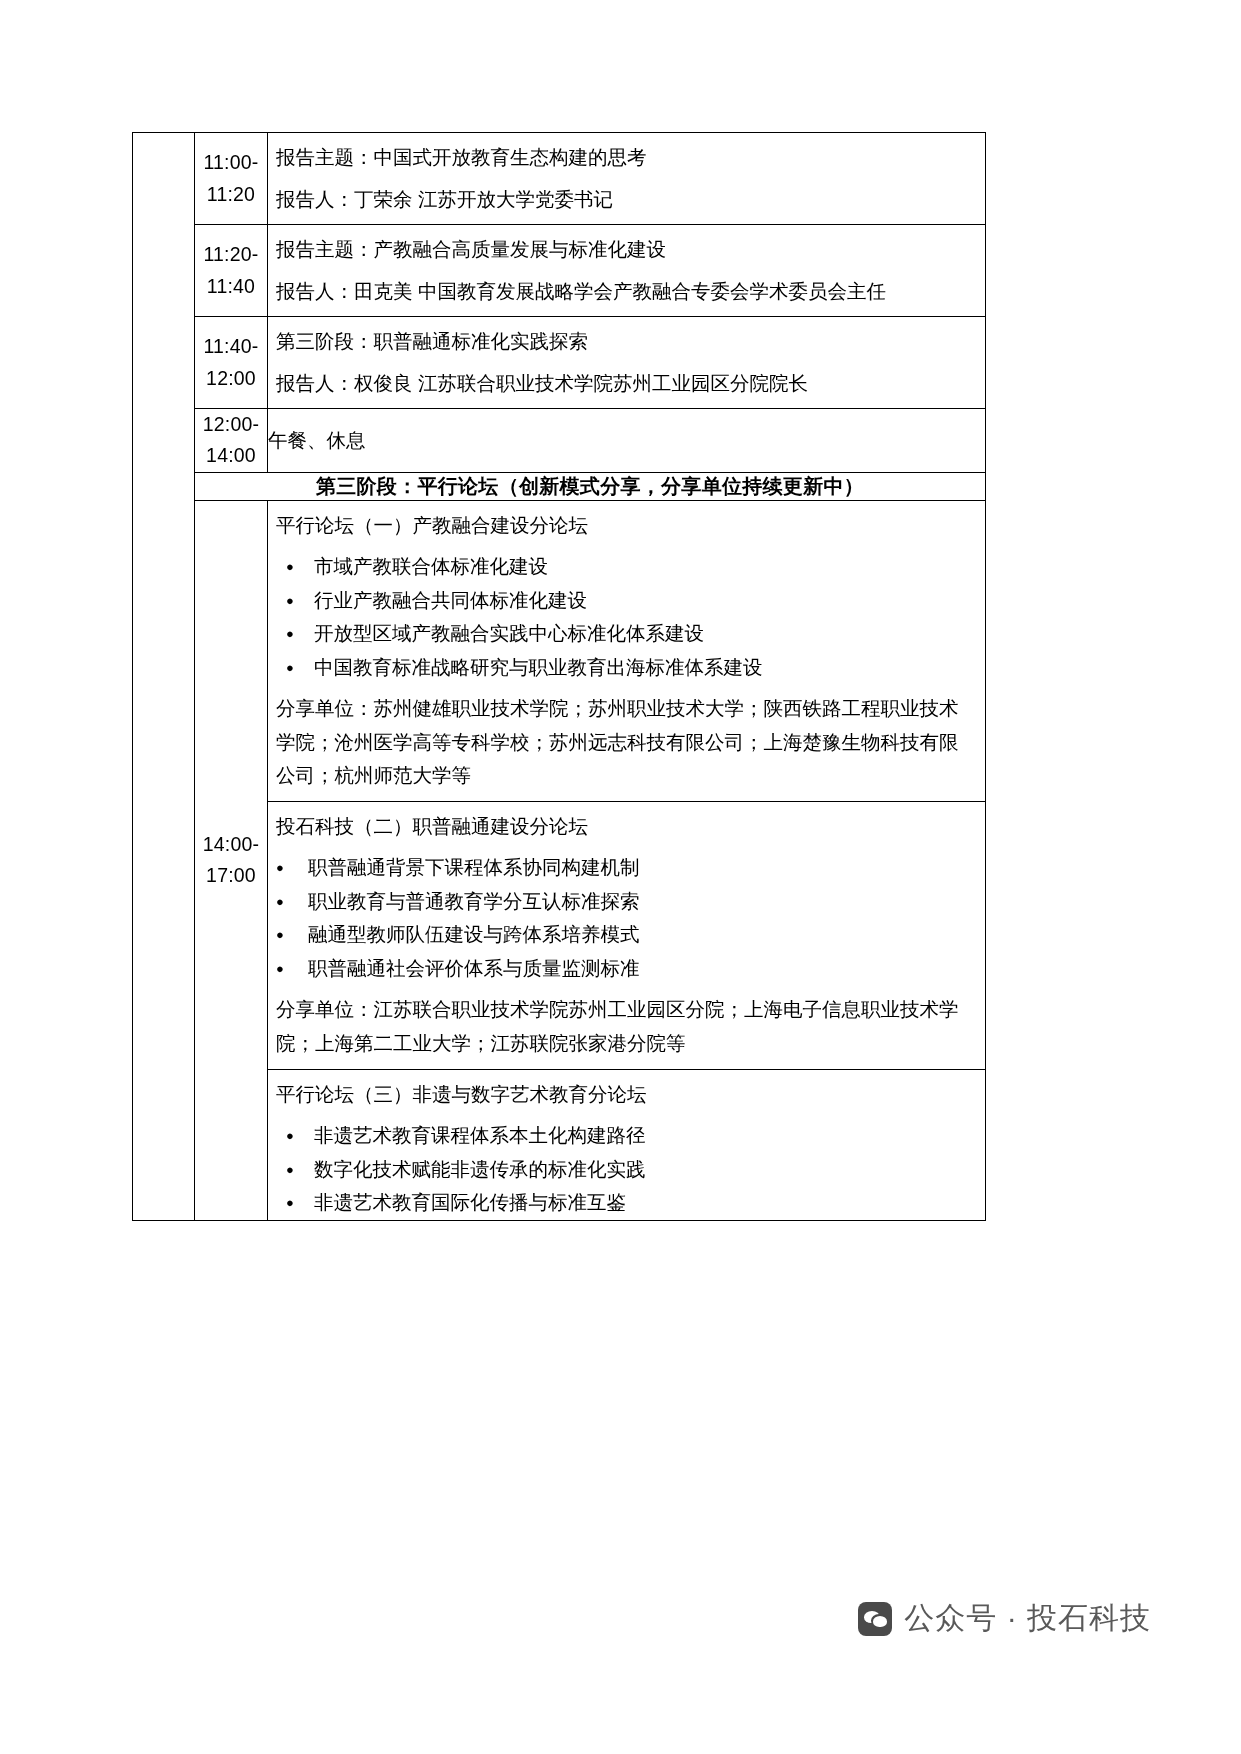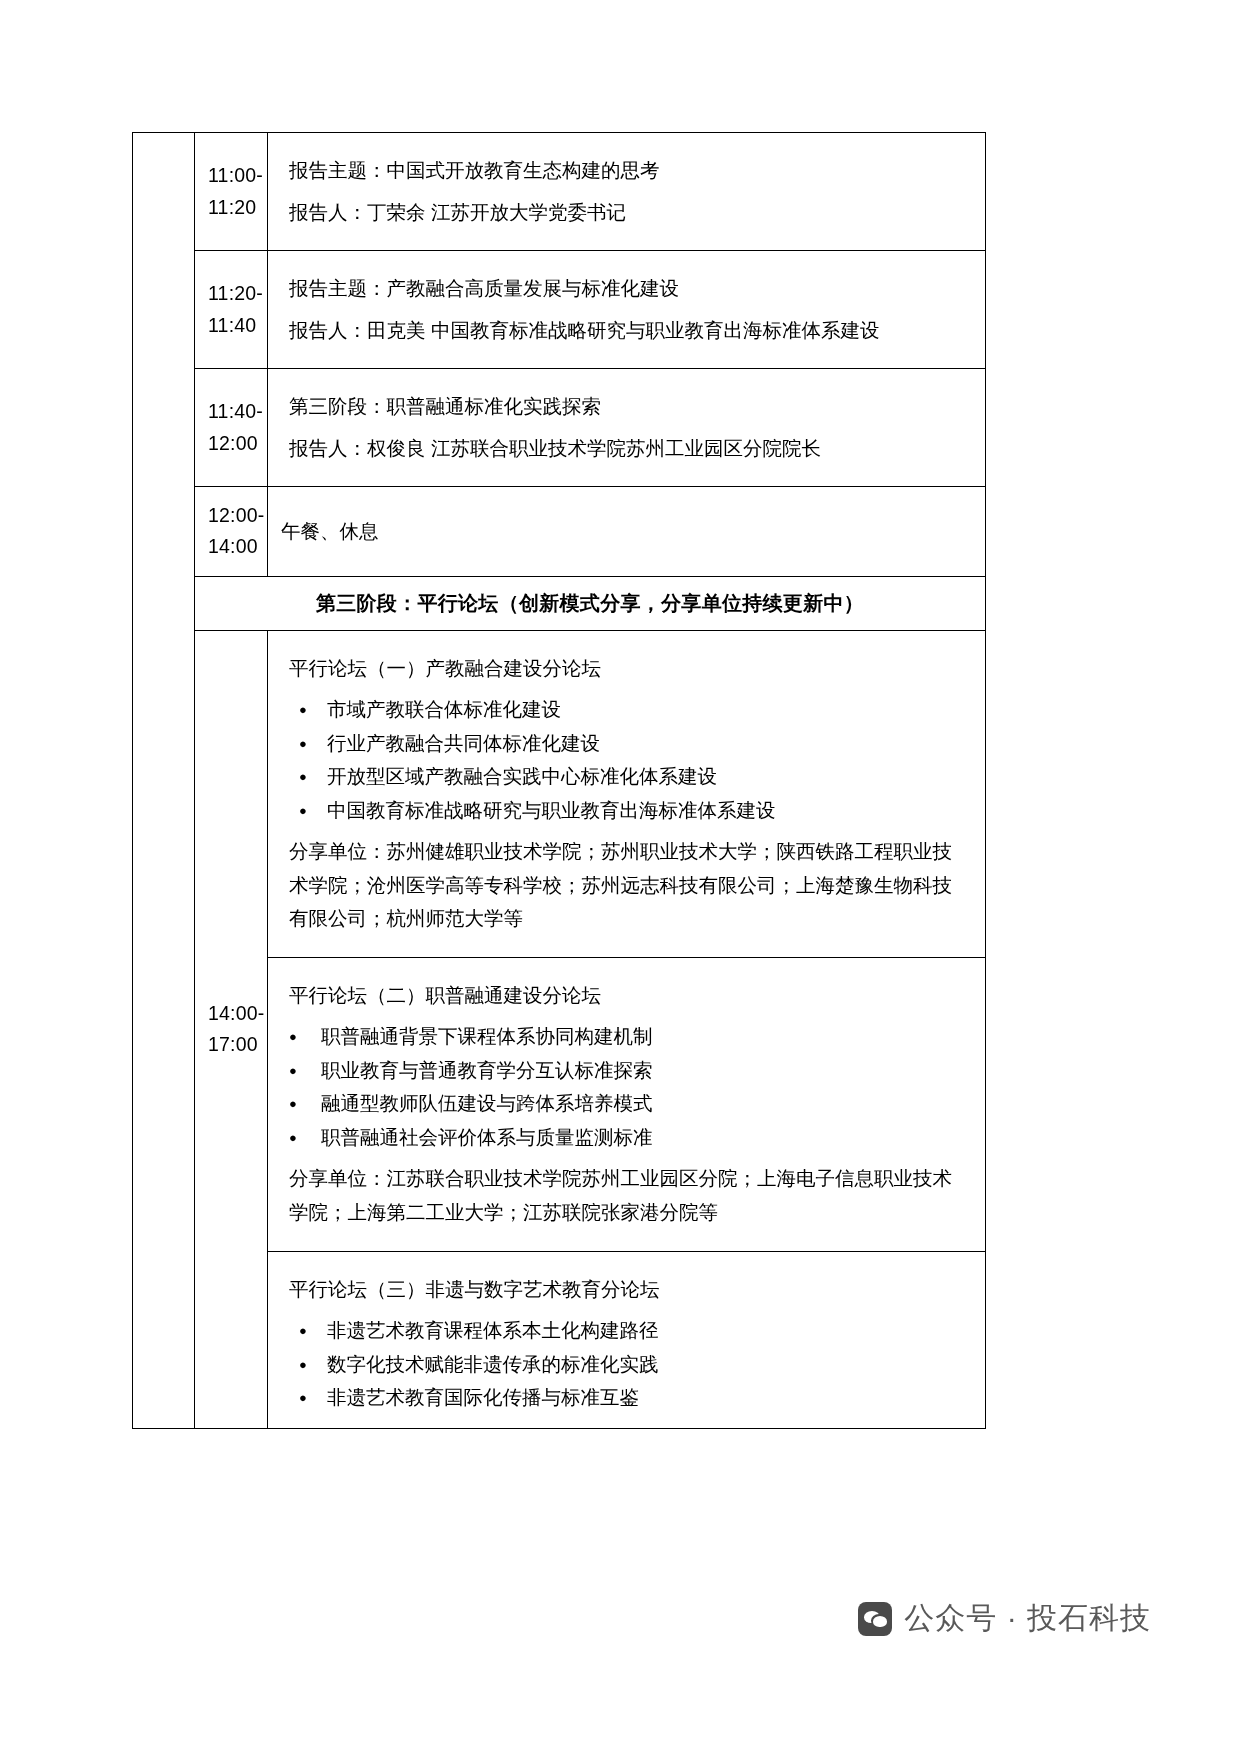--- a/index.html
+++ b/index.html
@@ -25,21 +25,21 @@
     position: absolute;
     left: 132px;
     top: 132px;
     width: 853px;
     border-collapse: collapse;
     table-layout: fixed;
   }
   .doc-table td {
     border: 1px solid #000000;
     vertical-align: middle;
-    padding: 13px;
+    padding: 0;
   }
   .col-marker { width: 62px; }
   .col-time { width: 73px; }
   .col-body { width: 718px; }
 
   .time-cell {
     text-align: center;
     font-size: 19.5px;
     line-height: 1.6;
     padding: 6px 4px;
@@ -160,21 +160,21 @@
         <td class="body-cell">
           <p>报告主题：中国式开放教育生态构建的思考</p>
           <p>报告人：丁荣余 江苏开放大学党委书记</p>
         </td>
       </tr>
 
       <tr>
         <td class="time-cell">11:20-11:40</td>
         <td class="body-cell">
           <p>报告主题：产教融合高质量发展与标准化建设</p>
-          <p>报告人：田克美 中国教育标准战略研究与职业教育出海标准体系建设</p>
+          <p>报告人：田克美 中国教育发展战略学会产教融合专委会学术委员会主任</p>
         </td>
       </tr>
 
       <tr>
         <td class="time-cell">11:40-12:00</td>
         <td class="body-cell">
           <p>第三阶段：职普融通标准化实践探索</p>
           <p>报告人：权俊良 江苏联合职业技术学院苏州工业园区分院院长</p>
         </td>
       </tr>
@@ -197,21 +197,21 @@
             <li>行业产教融合共同体标准化建设</li>
             <li>开放型区域产教融合实践中心标准化体系建设</li>
             <li>中国教育标准战略研究与职业教育出海标准体系建设</li>
           </ul>
           <p class="share-line">分享单位：苏州健雄职业技术学院；苏州职业技术大学；陕西铁路工程职业技术学院；沧州医学高等专科学校；苏州远志科技有限公司；上海楚豫生物科技有限公司；杭州师范大学等</p>
         </td>
       </tr>
 
       <tr>
         <td class="body-cell">
-          <p class="forum-title">平行论坛（二）职普融通建设分论坛</p>
+          <p class="forum-title">投石科技（二）职普融通建设分论坛</p>
           <ul class="bullets tight">
             <li>职普融通背景下课程体系协同构建机制</li>
             <li>职业教育与普通教育学分互认标准探索</li>
             <li>融通型教师队伍建设与跨体系培养模式</li>
             <li>职普融通社会评价体系与质量监测标准</li>
           </ul>
           <p class="share-line">分享单位：江苏联合职业技术学院苏州工业园区分院；上海电子信息职业技术学院；上海第二工业大学；江苏联院张家港分院等</p>
         </td>
       </tr>
 

